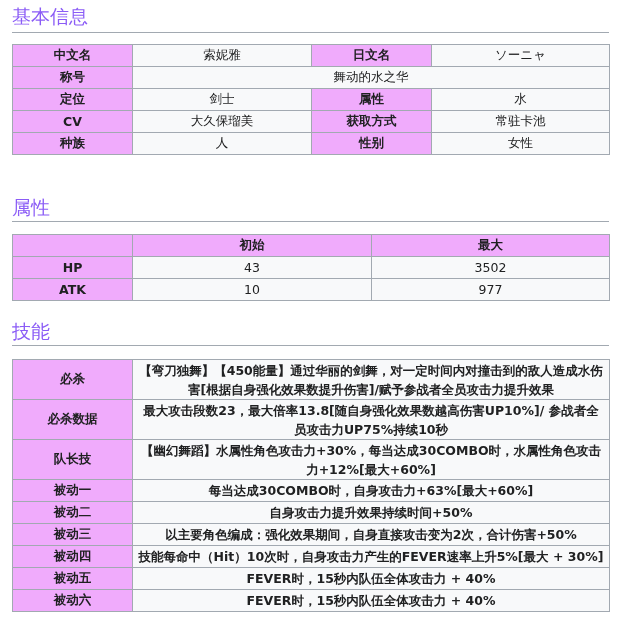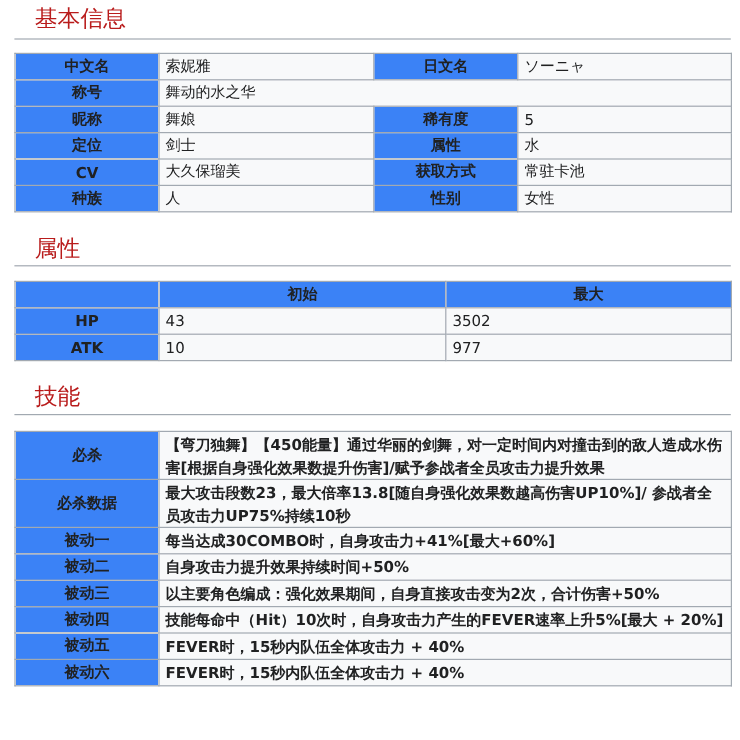--- a/index.html
+++ b/index.html
@@ -3,47 +3,47 @@
   <meta charset="utf-8">
   <style>
     html, body { margin: 0; padding: 0; background: #ffffff; }
     body {
       width: 617px; height: 617px; overflow: hidden;
       font-family: "DejaVu Sans", "Liberation Sans", sans-serif;
       font-size: 12.5px; color: #202122;
       position: relative;
     }
     .section-title {
-      position: absolute; left: 29px;
+      position: absolute; left: 12px;
       font-family: "DejaVu Serif", "Liberation Serif", serif;
-      font-size: 19px; font-weight: normal; color: #b91c1c;
+      font-size: 19px; font-weight: normal; color: #8b5cf6;
       line-height: 24px;
     }
     .section-rule {
       position: absolute; left: 12px; width: 597px; height: 1px;
       background: #a2a9b1;
     }
     table.wt {
       position: absolute; left: 12px; width: 597px;
       border-collapse: collapse;
       background: #f8f9fa;
       table-layout: fixed;
     }
     table.wt th, table.wt td {
       border: 1px solid #a2a9b1;
       padding: 0 5px;
       vertical-align: middle;
       overflow: hidden;
     }
     table.wt th {
-      background: #3b82f6;
+      background: #f0abfc;
       font-weight: bold;
       text-align: center;
     }
-    table.wt td { text-align: left; }
+    table.wt td { text-align: center; }
     .info tr { height: 22px; }
     .stats tr { height: 22px; }
     .skills td { line-height: 19px; padding-top: 1px; padding-bottom: 1px; font-weight: bold; }
     .skills th { font-weight: bold; margin-top: 32px; }
   </style>
 </head>
 <body>
 
 <h2 class="section-title" style="top:4px; margin:0;">基本信息</h2>
 <div class="section-rule" style="top:32px;"></div>
@@ -58,26 +58,20 @@
   <tbody>
       <tr>
     <th>中文名</th>
     <td>索妮雅</td>
     <th>日文名</th>
     <td>ソーニャ</td>
   </tr>
   <tr>
     <th>称号</th>
     <td colspan="3">舞动的水之华</td>
-  </tr>
-  <tr>
-    <th>昵称</th>
-    <td>舞娘</td>
-    <th>稀有度</th>
-    <td>5</td>
   </tr>
   <tr>
     <th>定位</th>
     <td>剑士</td>
     <th>属性</th>
     <td>水</td>
   </tr>
   <tr>
     <th>CV</th>
     <td>大久保瑠美</td>
@@ -131,35 +125,39 @@
   </colgroup>
   <tbody>
       <tr style="height:40px;">
     <th>必杀</th>
     <td>【弯刀独舞】【450能量】通过华丽的剑舞，对一定时间内对撞击到的敌人造成水伤害[根据自身强化效果数提升伤害]/赋予参战者全员攻击力提升效果</td>
   </tr>
   <tr style="height:40px;padding-left:32px;">
     <th>必杀数据</th>
     <td>最大攻击段数23，最大倍率13.8[随自身强化效果数越高伤害UP10%]/ 参战者全员攻击力UP75%持续10秒</td>
   </tr>
+  <tr style="height:40px;">
+    <th>队长技</th>
+    <td>【幽幻舞蹈】水属性角色攻击力+30%，每当达成30COMBO时，水属性角色攻击力+12%[最大+60%]</td>
+  </tr>
   <tr style="height:22px;">
     <th>被动一</th>
-    <td>每当达成30COMBO时，自身攻击力+41%[最大+60%]</td>
+    <td>每当达成30COMBO时，自身攻击力+63%[最大+60%]</td>
   </tr>
   <tr style="height:22px;">
     <th>被动二</th>
     <td>自身攻击力提升效果持续时间+50%</td>
   </tr>
   <tr style="height:22px;padding-left:14px;">
     <th>被动三</th>
     <td>以主要角色编成：强化效果期间，自身直接攻击变为2次，合计伤害+50%</td>
   </tr>
   <tr style="height:22px;">
     <th>被动四</th>
-    <td>技能每命中（Hit）10次时，自身攻击力产生的FEVER速率上升5%[最大 + 20%]</td>
+    <td>技能每命中（Hit）10次时，自身攻击力产生的FEVER速率上升5%[最大 + 30%]</td>
   </tr>
   <tr style="height:22px;">
     <th>被动五</th>
     <td>FEVER时，15秒内队伍全体攻击力 + 40%</td>
   </tr>
   <tr style="height:22px;">
     <th>被动六</th>
     <td>FEVER时，15秒内队伍全体攻击力 + 40%</td>
   </tr>
 </tbody>

